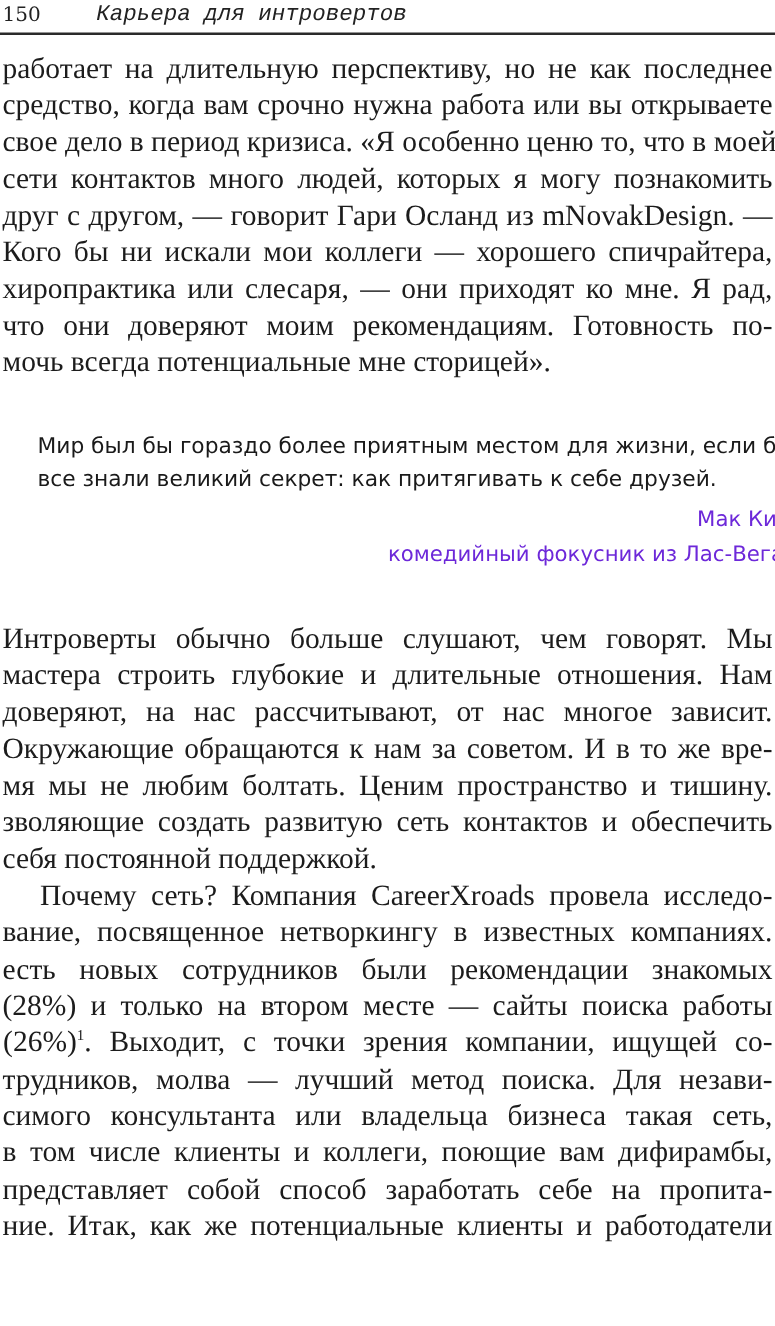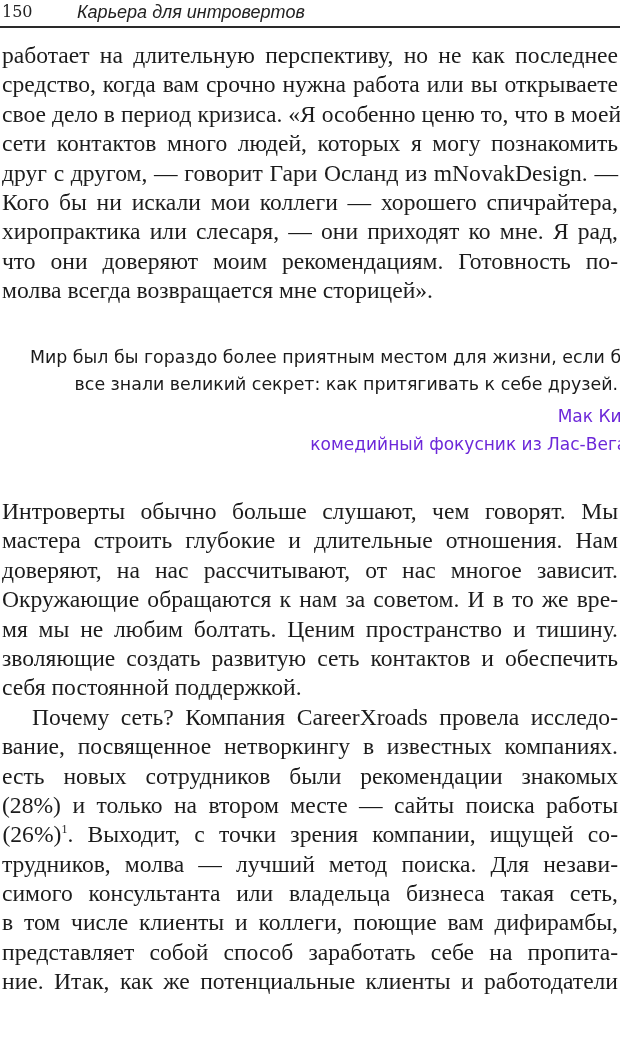--- a/index.html
+++ b/index.html
@@ -36,21 +36,21 @@
   .folio {
     position: absolute;
     left: 0;
     top: 0;
   }
   .running-title {
     position: absolute;
     left: 75px;
     top: 0;
     font-style: italic;
-    font-family: Liberation Sans, sans-serif;
+    font-family: Liberation Mono, monospace;
     font-size: 18px;
   }
   .head-rule {
     position: absolute;
     left: 0;
     top: 26px;
     width: 620px;
     height: 2px;
     background: #2a2a2a;
   }
@@ -84,21 +84,20 @@
     top: 344px;
     width: 588px;
     font-family: "DejaVu Sans", sans-serif;
     font-size: 17.4px;
     line-height: 26.5px;
     color: #1a1a1a;
   }
   .epigraph .eline {
     display: block;
     white-space: nowrap;
-    text-align: right;
   }
   .epigraph .eline.justify {
     text-align: justify;
     text-align-last: justify;
   }
   .attrib {
     position: absolute;
     right: 2px;
     top: 403px;
     font-family: "DejaVu Sans", sans-serif;
@@ -127,21 +126,21 @@
 
   <div class="body-text block1">
     <span class="line">работает на длительную перспективу, но не как последнее</span>
     <span class="line">средство, когда вам срочно нужна работа или вы открываете</span>
     <span class="line">свое дело в период кризиса. «Я особенно ценю то, что в моей</span>
     <span class="line">сети контактов много людей, которых я могу познакомить</span>
     <span class="line">друг с другом, — говорит Гари Осланд из mNovakDesign. —</span>
     <span class="line">Кого бы ни искали мои коллеги — хорошего спичрайтера,</span>
     <span class="line">хиропрактика или слесаря, — они приходят ко мне. Я рад,</span>
     <span class="line">что они доверяют моим рекомендациям. Готовность по-</span>
-    <span class="line last">молва всегда возвращается мне сторицей».</span>
+    <span class="line last">мочь всегда потенциальные мне сторицей».</span>
   </div>
 
   <div class="epigraph">
     <span class="eline justify">Мир был бы гораздо более приятным местом для жизни, если бы</span>
     <span class="eline">все знали великий секрет: как притягивать к себе друзей.</span>
   </div>
   <div class="attrib">
     <span>Мак Кинг,</span>
     <span>комедийный фокусник из Лас-Вегаса</span>
   </div>

